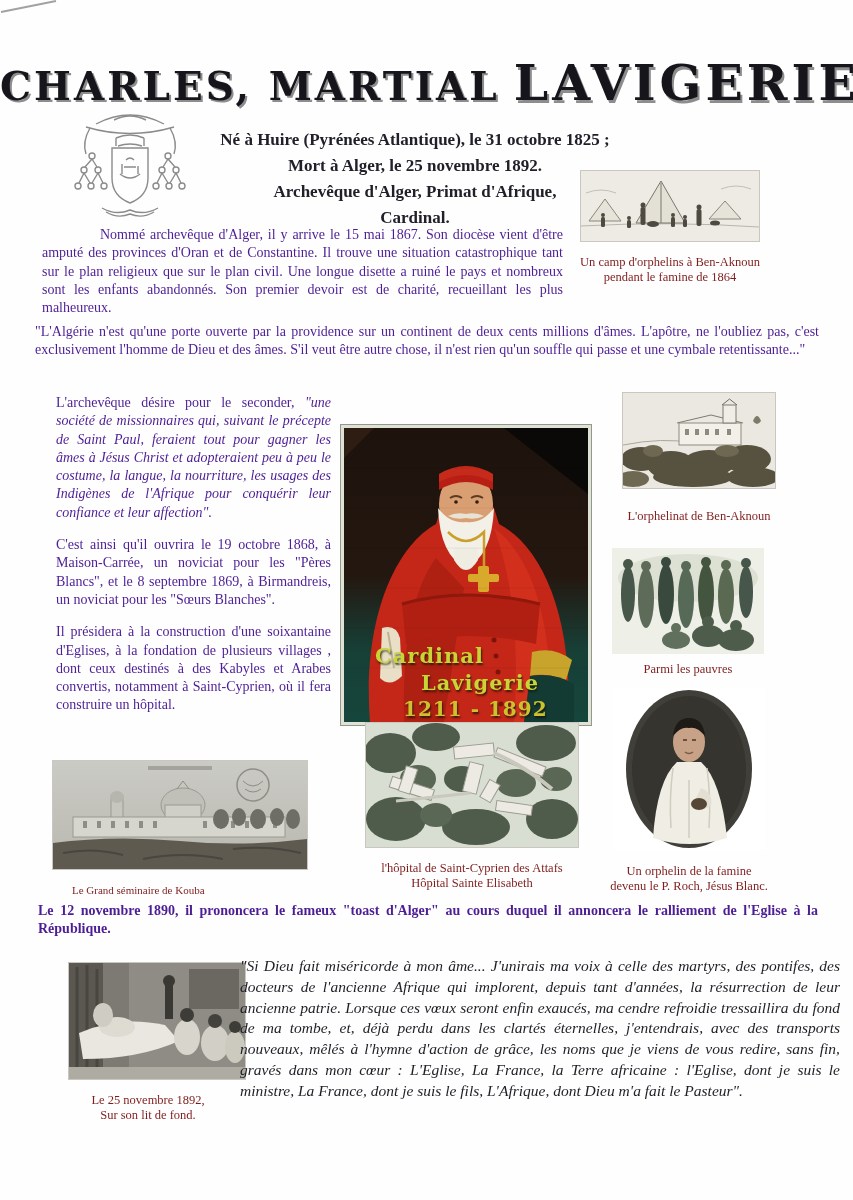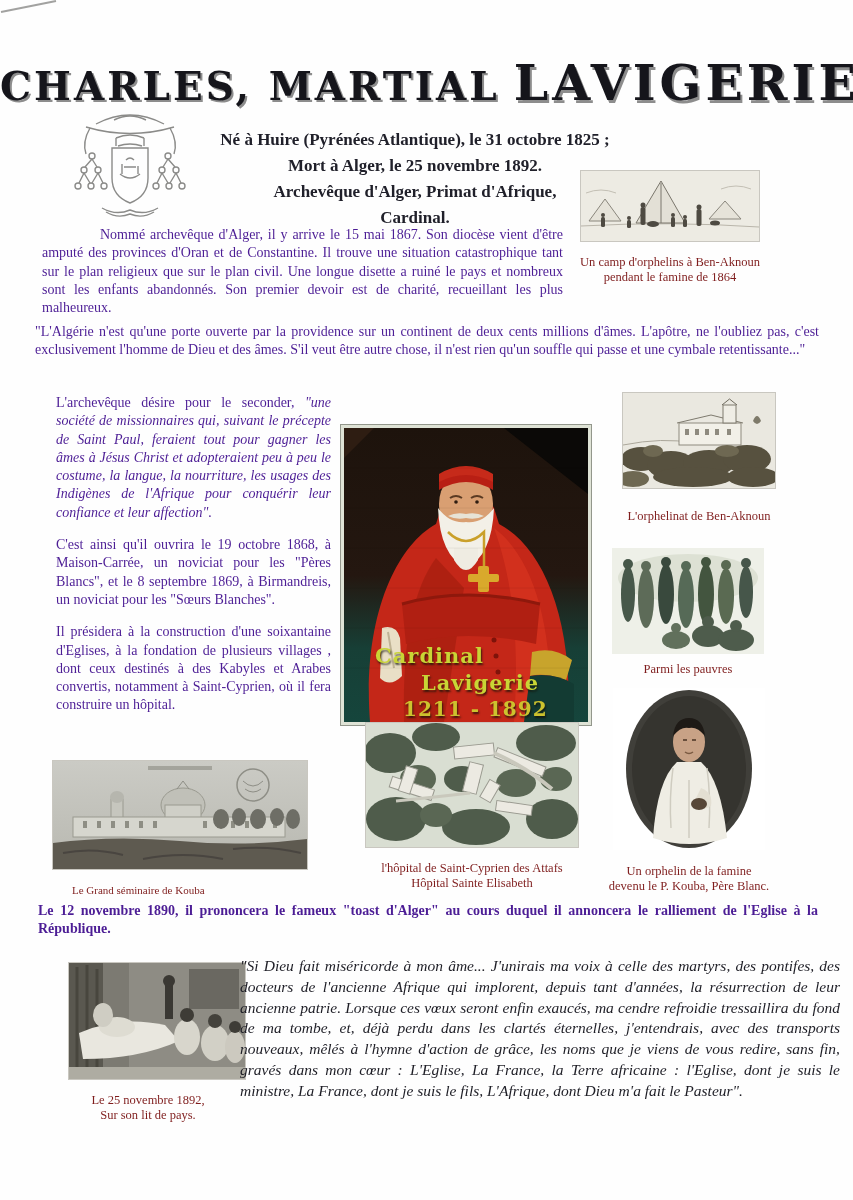--- a/index.html
+++ b/index.html
@@ -345,21 +345,21 @@
         <ellipse cx="76" cy="54" rx="16" ry="20" fill="#c8a286"></ellipse>
         <path d="M60,48 Q62,30 76,30 Q90,30 92,48 Q84,38 76,40 Q68,38 60,48 Z" fill="#1e1a16"></path>
         <path d="M70,52 L74,52 M79,52 L83,52" stroke="#4a3424" stroke-width="1.5"></path>
         <path d="M72,64 Q76,67 80,64" stroke="#7a5a42" stroke-width="1.5" fill="none"></path>
         <path d="M88,100 Q100,104 98,118 Q88,124 80,116 Z" fill="#e3dfd2"></path>
         <ellipse cx="86" cy="116" rx="8" ry="6" fill="#574737"></ellipse>
       </svg>
     </span>
     <div class="cap">
       <div>Un orphelin de la famine</div>
-      <div>devenu le P. Kouba, Père Blanc.</div>
+      <div>devenu le P. Roch, Jésus Blanc.</div>
     </div>
   </div>
 
   <div class="fig fig-kouba">
     <span class="img">
       <svg width="254" height="108" viewBox="0 0 254 108">
         <defs>
             <linearGradient id="kSky" x1="0" y1="0" x2="0" y2="1">
               <stop offset="0" stop-color="#cbcbc5"></stop>
               <stop offset="1" stop-color="#b8b8b0"></stop>
@@ -466,19 +466,19 @@
           <ellipse cx="146" cy="80" rx="14" ry="18" fill="#d2d0c6"></ellipse>
             <circle cx="146" cy="58" r="7" fill="#44423c"></circle>
           <ellipse cx="166" cy="84" rx="10" ry="16" fill="#ccc9bf"></ellipse>
             <circle cx="166" cy="64" r="6" fill="#3e3c36"></circle>
         </g>
         <path d="M0,104 L176,104 L176,116 L0,116 Z" fill="#aeaca2"></path>
       </svg>
     </span>
     <div class="cap">
       <div>Le 25 novembre 1892,</div>
-      <div>Sur son lit de pays.</div>
+      <div>Sur son lit de fond.</div>
     </div>
   </div>
 
   <p class="p-final"><span>"Si Dieu fait miséricorde à mon âme... J'unirais ma voix à celle des martyrs, des pontifes, des docteurs de l'ancienne Afrique qui implorent, depuis tant d'années, la résurrection de leur ancienne patrie. Lorsque ces vœux seront enfin exaucés, ma cendre refroidie tressaillira du fond de ma tombe, et, déjà perdu dans les clartés éternelles, j'entendrais, avec des transports nouveaux, mêlés à l'hymne d'action de grâce, les noms que je viens de vous redire, sans fin, gravés dans mon cœur : </span><b>L'Eglise, La France, la Terre africaine : l'Eglise</b><span>, dont je suis le ministre, </span><b>La France</b><span>, dont je suis le fils, </span><b>L'Afrique</b><span>, dont Dieu m'a fait le Pasteur".</span></p>
 
 </div>
 
 </body></html>

